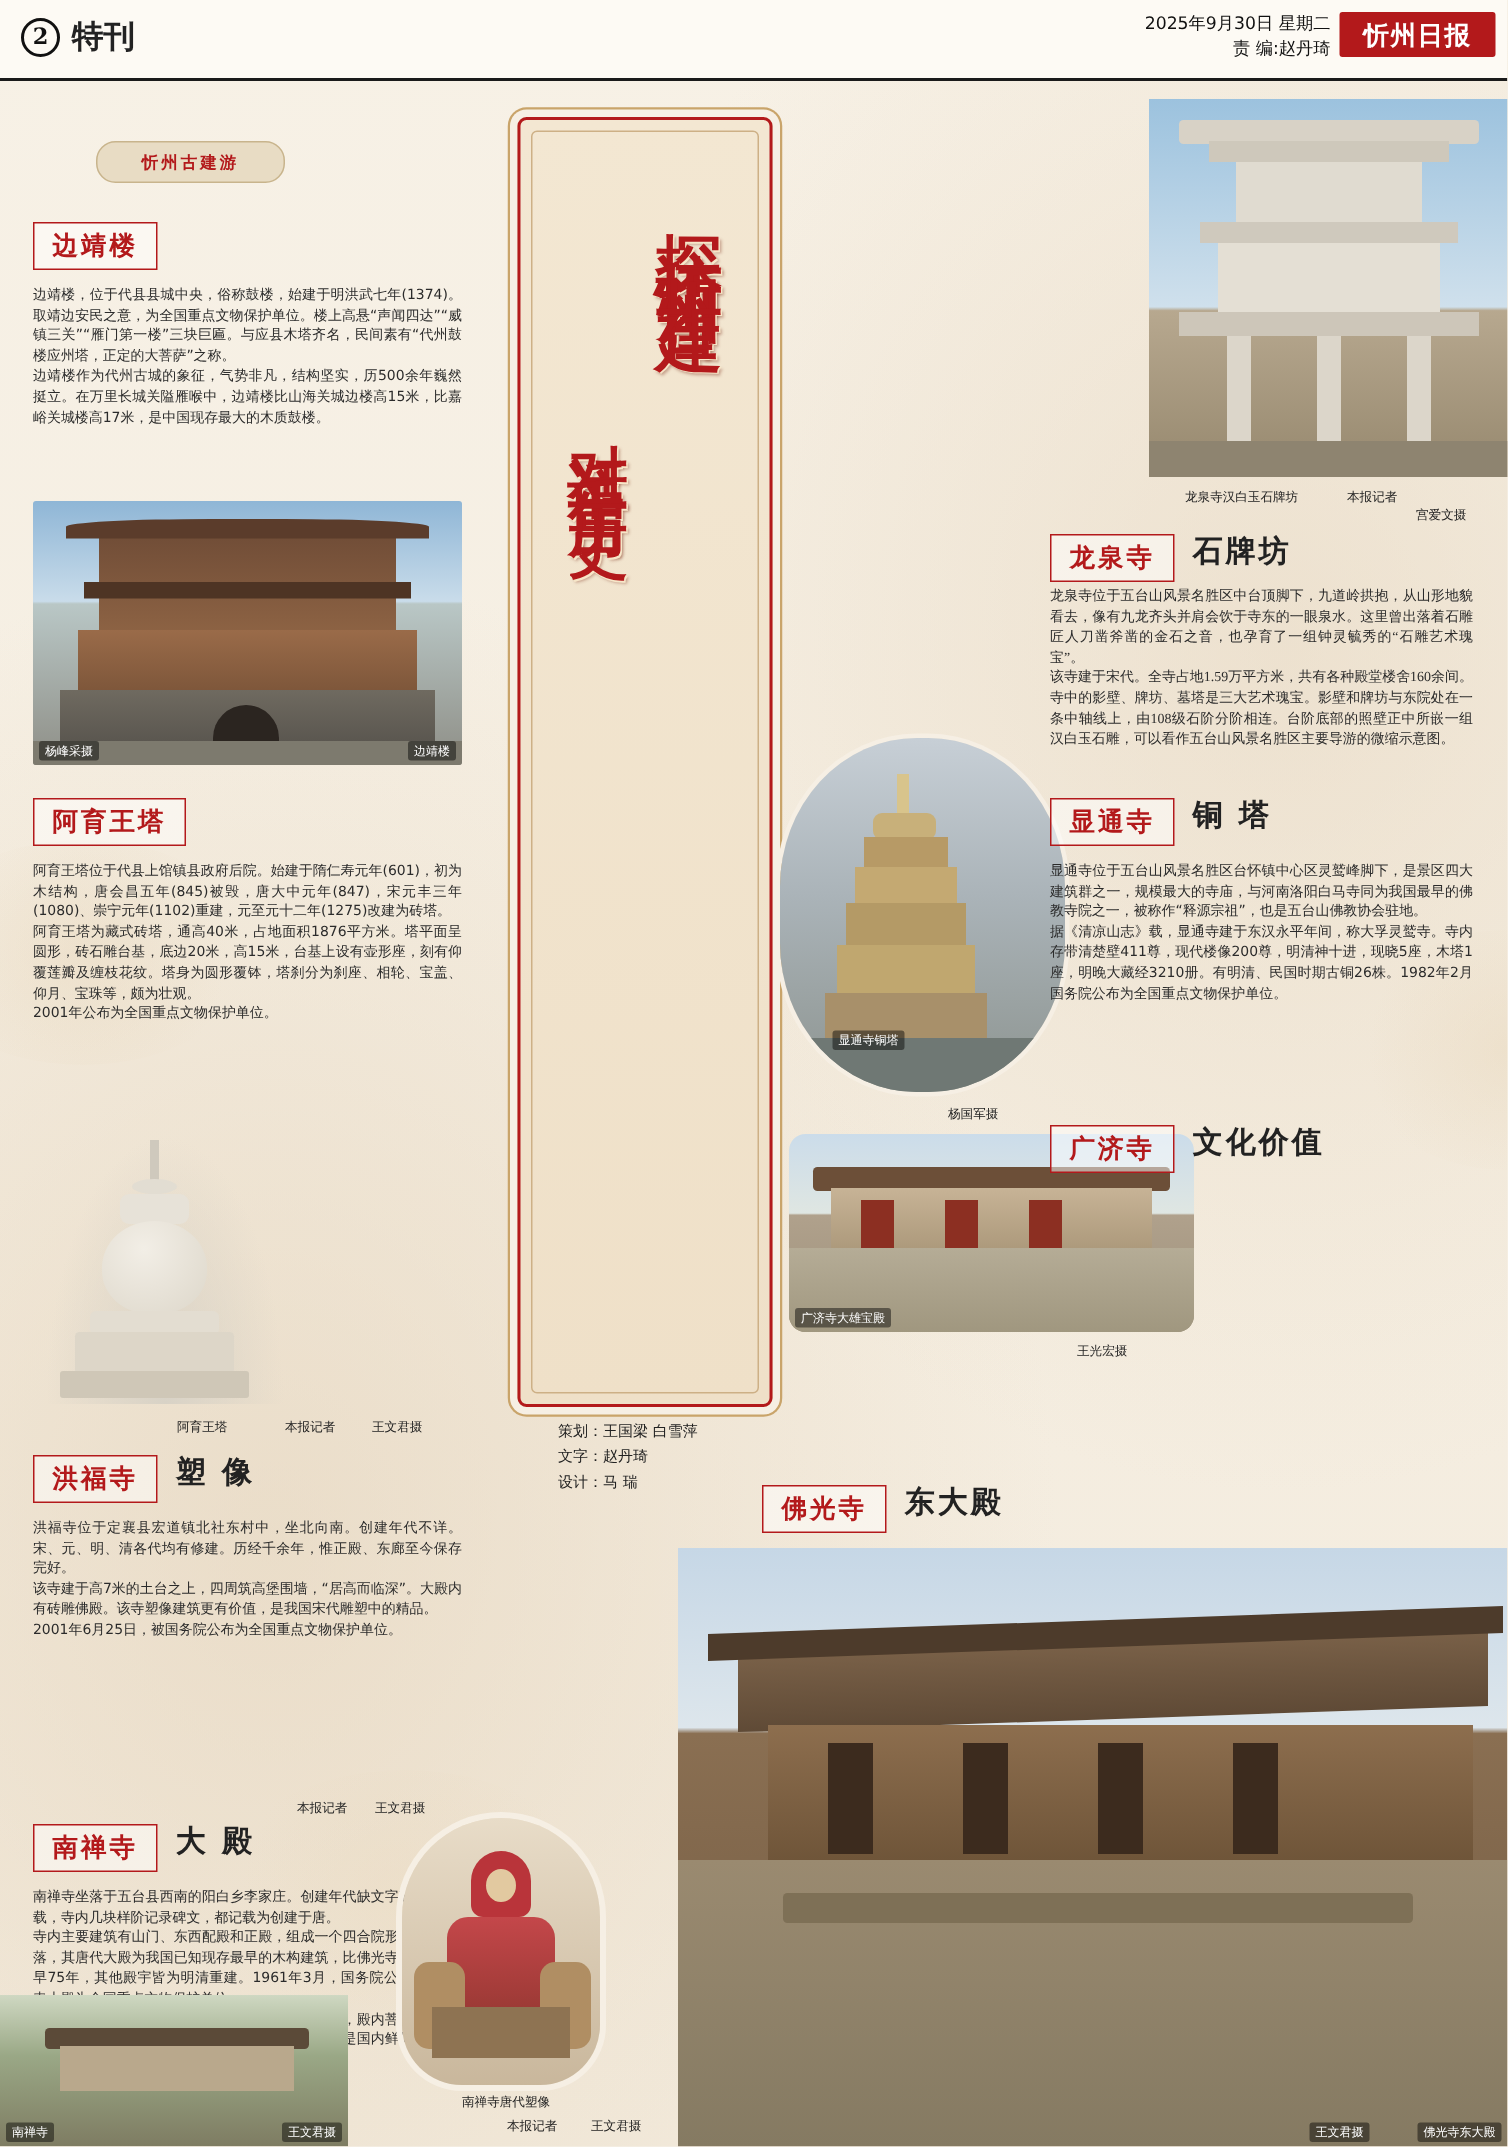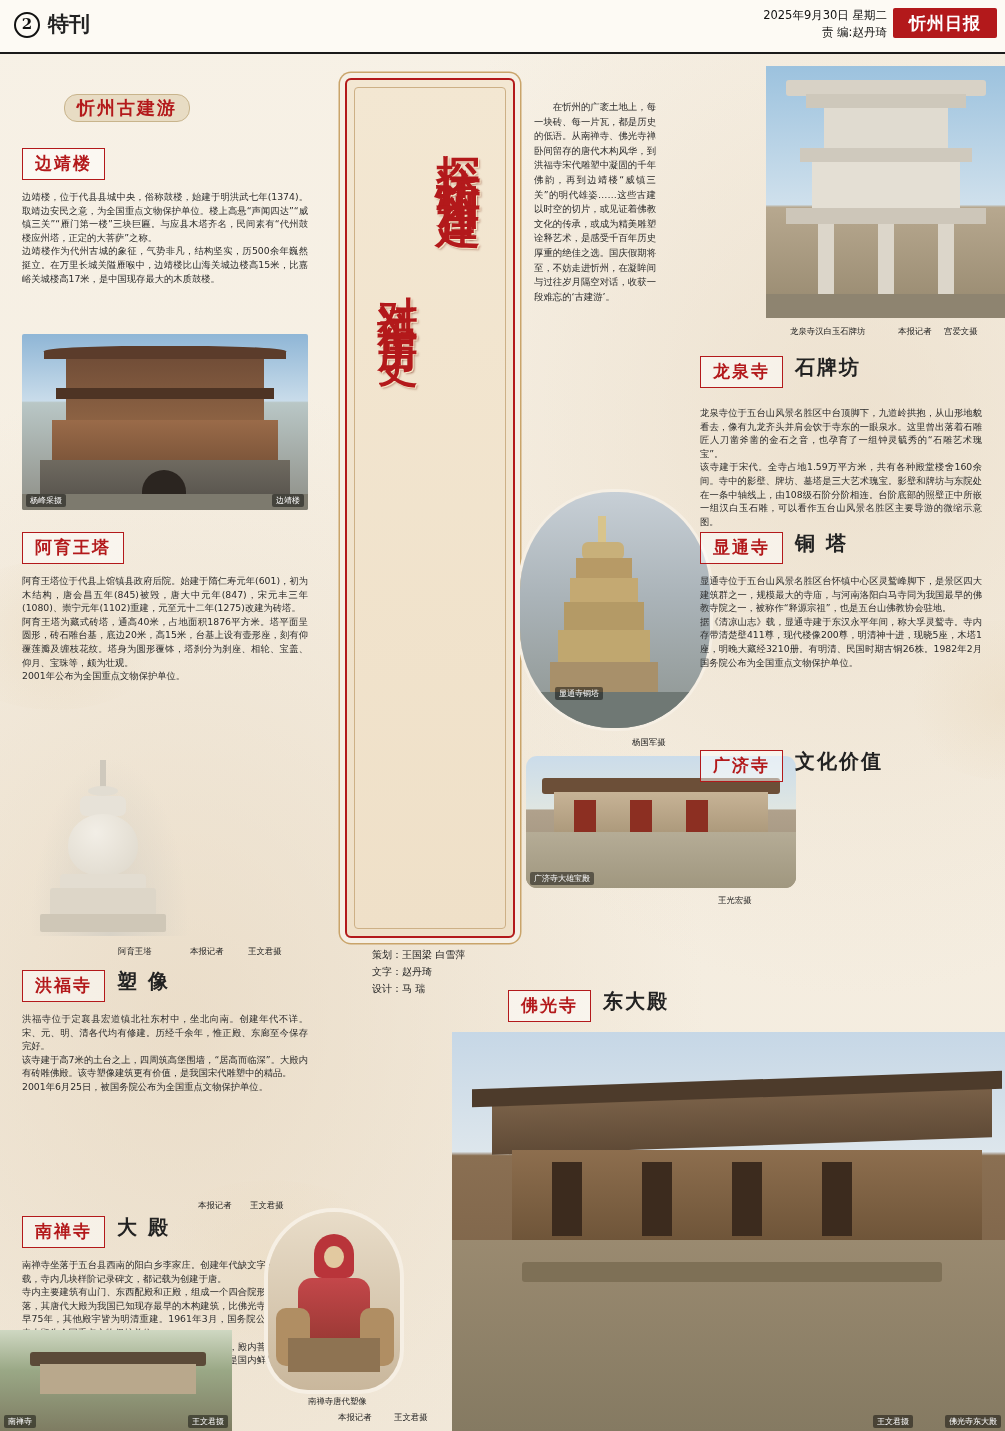--- a/index.html
+++ b/index.html
@@ -100,21 +100,21 @@
   .tag-main{
     position:absolute;left:0;top:0;width:218px;height:30px;
     background:#3b3a38;color:#fff;border-radius:3px;
     font-size:16px;font-weight:bold;letter-spacing:3px;
     display:flex;align-items:center;justify-content:center;
     font-family:"DejaVu Serif","Liberation Serif",serif;
   }
   .tag-sub{
     position:absolute;left:42px;top:28px;width:124px;height:26px;
     background:#e8dcc4;border:1px solid #c8b48c;border-radius:13px;
-    color:#b3191b;font-size:18px;font-weight:bold;letter-spacing:2px;
+    color:#b3191b;font-size:11px;font-weight:bold;letter-spacing:2px;
     display:flex;align-items:center;justify-content:center;
     font-family:"DejaVu Serif","Liberation Serif",serif;
   }
 
   
   .scroll{
     position:absolute;left:345px;top:78px;width:166px;height:856px;
     background:linear-gradient(#f3e7d2,#efe0c8);
     border:2px solid #b3191b;
     border-radius:6px;
@@ -252,23 +252,20 @@
     <div class="cap">王文君摄</div>
   </div>
 
   <div class="scroll">
     <div class="title-v">
       <div class="tcol a">探访忻州古建</div>
       <div class="tcol b">对话千年历史</div>
     </div>
   </div>
 
-  <div class="lead body-text">
-    <p>在忻州的广袤土地上，每一块砖、每一片瓦，都是历史的低语。从南禅寺、佛光寺禅卧间留存的唐代木构风华，到洪福寺宋代雕塑中凝固的千年佛韵，再到边靖楼“威镇三关”的明代雄姿……这些古建以时空的切片，或见证着佛教文化的传承，或成为精美雕塑诠释艺术，是感受千百年历史厚重的绝佳之选。国庆假期将至，不妨走进忻州，在凝眸间与过往岁月隔空对话，收获一段难忘的‘古建游’。</p>
-  </div>
 
   <div class="planning">
     <div>
       <span>策划：</span><span>王国梁  白雪萍</span>
     </div>
     <div>
       <span>文字：</span><span>赵丹琦</span>
     </div>
     <div>
       <span>设计：</span><span>马  瑞</span>
@@ -348,26 +345,26 @@
       <div style="position:absolute;left:34px;top:82px;width:172px;height:14px;background:#cfc9bd;"></div>
       <div style="position:absolute;left:46px;top:96px;width:148px;height:46px;background:#e4dfd4;"></div>
       <div style="position:absolute;left:20px;top:142px;width:200px;height:16px;background:#cdc6b9;"></div>
       <div style="position:absolute;left:52px;top:158px;width:16px;height:70px;background:#dcd6ca;"></div>
       <div style="position:absolute;left:112px;top:158px;width:16px;height:70px;background:#dcd6ca;"></div>
       <div style="position:absolute;left:172px;top:158px;width:16px;height:70px;background:#dcd6ca;"></div>
       <div style="position:absolute;left:0;top:228px;width:240px;height:24px;background:#8e8470;"></div>
     </div>
     <div class="photocredit" style="left:90px;top:260px;">龙泉寺汉白玉石牌坊</div>
     <div class="photocredit" style="left:198px;top:260px;">本报记者</div>
-    <div class="photocredit" style="left:244px;top:260px;">宫爱文摄</div>
+    <div class="photocredit" style="left:244px;top:272px;">宫爱文摄</div>
 
     <div style="position:absolute;left:0px;top:288px;width:290px;">
       <span class="hd">龙泉寺</span>
       <span class="hd-sub">石牌坊</span>
-      <div class="body-text" style="margin-top:18px;width:282px;white-space:pre-line;">龙泉寺位于五台山风景名胜区中台顶脚下，九道岭拱抱，从山形地貌看去，像有九龙齐头并肩会饮于寺东的一眼泉水。这里曾出落着石雕匠人刀凿斧凿的金石之音，也孕育了一组钟灵毓秀的“石雕艺术瑰宝”。
+      <div class="body-text" style="margin-top:4px;width:282px;white-space:pre-line;font-family:Liberation Serif, serif;">龙泉寺位于五台山风景名胜区中台顶脚下，九道岭拱抱，从山形地貌看去，像有九龙齐头并肩会饮于寺东的一眼泉水。这里曾出落着石雕匠人刀凿斧凿的金石之音，也孕育了一组钟灵毓秀的“石雕艺术瑰宝”。
 该寺建于宋代。全寺占地1.59万平方米，共有各种殿堂楼舍160余间。寺中的影壁、牌坊、墓塔是三大艺术瑰宝。影壁和牌坊与东院处在一条中轴线上，由108级石阶分阶相连。台阶底部的照壁正中所嵌一组汉白玉石雕，可以看作五台山风景名胜区主要导游的微缩示意图。</div>
     </div>
 
     <div style="position:absolute;left:0px;top:464px;width:290px;">
       <span class="hd">显通寺</span>
       <span class="hd-sub">铜  塔</span>
       <div class="body-text" style="margin-top:10px;width:282px;white-space:pre-line;">显通寺位于五台山风景名胜区台怀镇中心区灵鹫峰脚下，是景区四大建筑群之一，规模最大的寺庙，与河南洛阳白马寺同为我国最早的佛教寺院之一，被称作“释源宗祖”，也是五台山佛教协会驻地。
 据《清凉山志》载，显通寺建于东汉永平年间，称大孚灵鹫寺。寺内存带清楚壁411尊，现代楼像200尊，明清神十进，现晓5座，木塔1座，明晚大藏经3210册。有明清、民国时期古铜26株。1982年2月国务院公布为全国重点文物保护单位。</div>
     </div>
 

